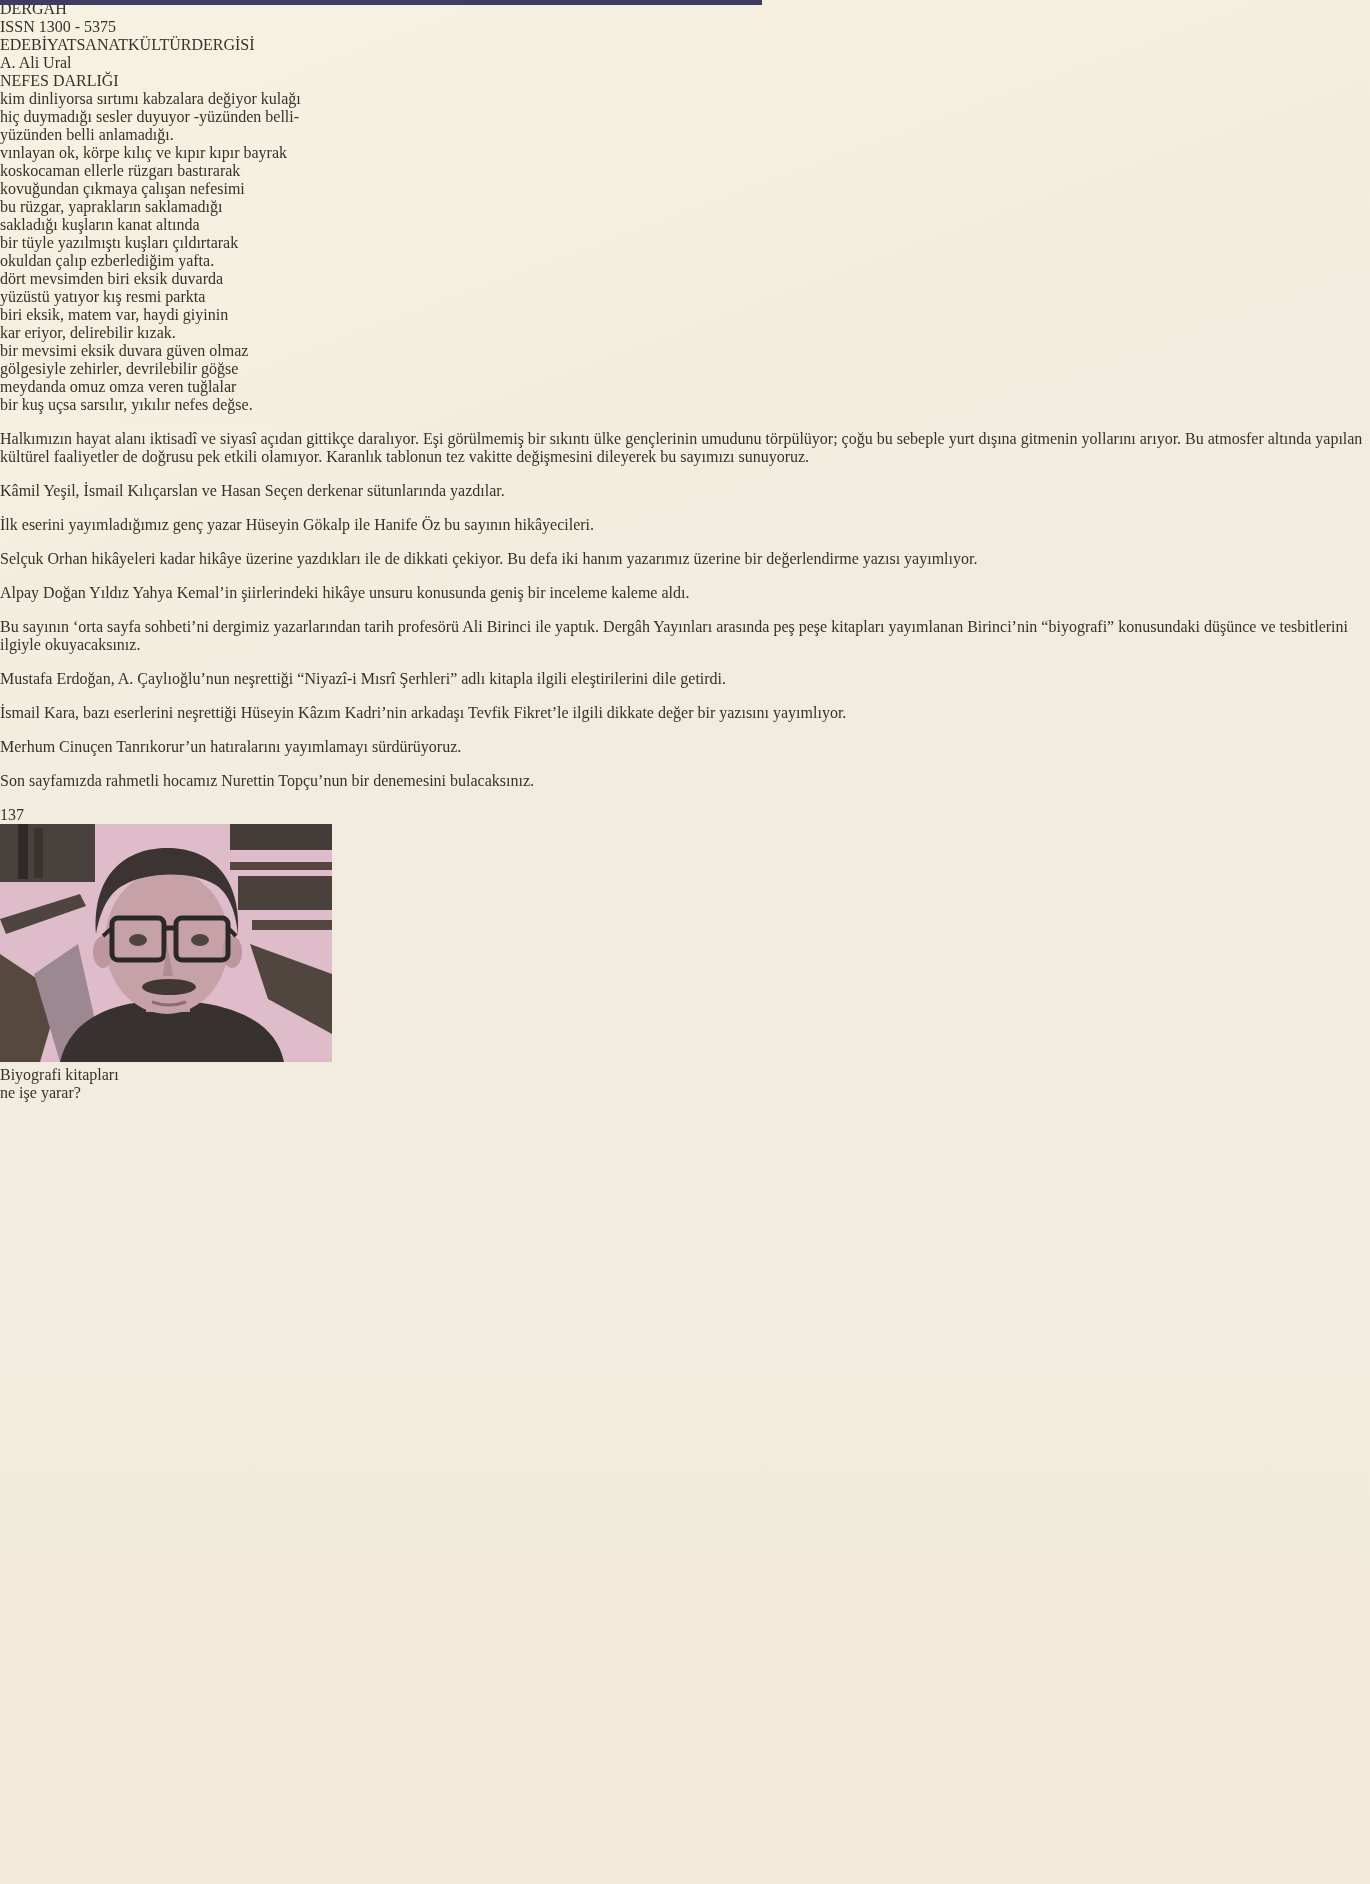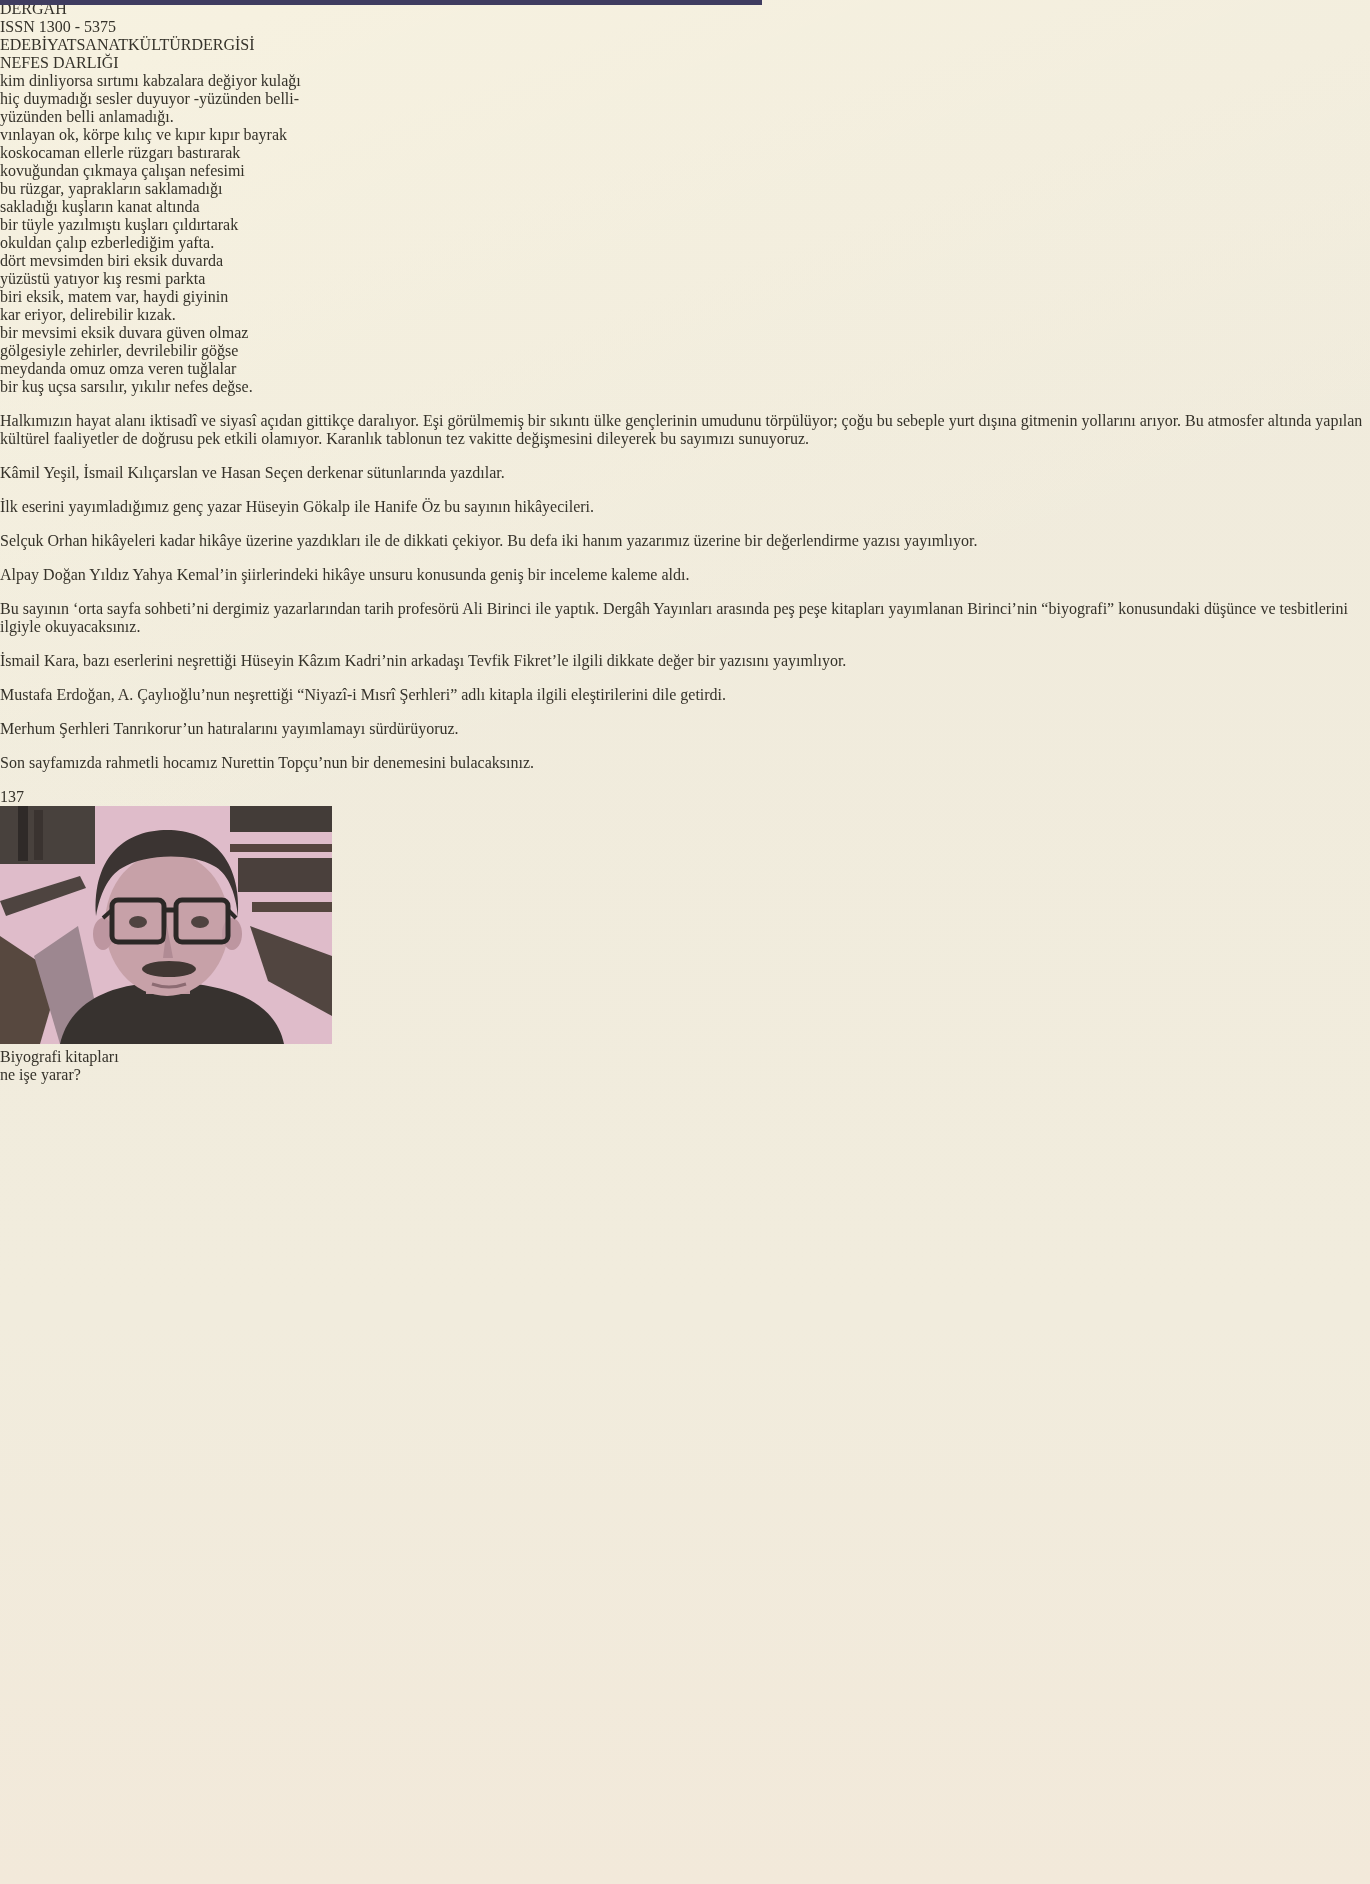--- a/index.html
+++ b/index.html
@@ -83,20 +83,21 @@
   <div class="edge-left"></div>
   <div class="edge-right"></div>
   <div class="edge-bottom"></div>
   <div class="edge-bottom-left"></div>
 
   <div class="masthead" id="masthead"><span>D</span><span>E</span><span>R</span><span>G</span><span>Â</span><span>H</span></div>
   <div class="issn">ISSN 1300 - 5375</div>
   <div class="subtitle" id="subtitle"><span class="word"><span class="initial">E</span><span class="rest">DEBİYAT</span></span><span class="word"><span class="initial">S</span><span class="rest">ANAT</span></span><span class="word"><span class="initial">K</span><span class="rest">ÜLTÜR</span></span><span class="word"><span class="initial">D</span><span class="rest">ERGİSİ</span></span></div>
 
   <div class="poem-box">
+    <div class="poem-author">A. Ali Ural</div>
     <div class="poem-title">NEFES DARLIĞI</div>
     <div class="poem-stanzas" id="stanzas">
         <div class="stanza">
           <div>kim dinliyorsa sırtımı kabzalara değiyor kulağı</div>
           <div>hiç duymadığı sesler duyuyor -yüzünden belli-</div>
           <div>yüzünden belli anlamadığı.</div>
         </div>
         <div class="stanza">
           <div>vınlayan ok, körpe kılıç ve kıpır kıpır bayrak</div>
           <div>koskocaman ellerle rüzgarı bastırarak</div>
@@ -124,23 +125,23 @@
   </div>
 
   <div class="bs-col">
     <div id="bs-paras">
         <p class="bs-para"><span>Halkımızın hayat alanı iktisadî ve siyasî açıdan gittikçe daralıyor. Eşi görülmemiş bir sıkıntı ülke gençlerinin umudunu törpülüyor; çoğu bu sebeple yurt dışına gitmenin yollarını arıyor. Bu atmosfer altında yapılan kültürel faaliyetler de doğrusu pek etkili olamıyor. Karanlık tablonun tez vakitte değişmesini dileyerek bu sayımızı sunuyoruz.</span></p>
         <p class="bs-para"><span class="b">Kâmil Yeşil, İsmail Kılıçarslan</span><span> ve </span><span class="b">Hasan Seçen</span><span> derkenar sütunlarında yazdılar.</span></p>
         <p class="bs-para"><span>İlk eserini yayımladığımız genç yazar </span><span class="b">Hüseyin Gökalp</span><span> ile </span><span class="b">Hanife Öz</span><span> bu sayının hikâyecileri.</span></p>
         <p class="bs-para"><span class="b">Selçuk Orhan</span><span> hikâyeleri kadar hikâye üzerine yazdıkları ile de dikkati çekiyor. Bu defa iki hanım yazarımız üzerine bir değerlendirme yazısı yayımlıyor.</span></p>
         <p class="bs-para"><span class="b">Alpay Doğan Yıldız</span><span> Yahya Kemal’in şiirlerindeki hikâye unsuru konusunda geniş bir inceleme kaleme aldı.</span></p>
         <p class="bs-para"><span>Bu sayının ‘orta sayfa sohbeti’ni dergimiz yazarlarından tarih profesörü </span><span class="b">Ali Birinci</span><span> ile yaptık. Dergâh Yayınları arasında peş peşe kitapları yayımlanan Birinci’nin “biyografi” konusundaki düşünce ve tesbitlerini ilgiyle okuyacaksınız.</span></p>
+        <p class="bs-para"><span class="b">Mustafa Erdoğan</span><span>, A. Çaylıoğlu’nun neşrettiği “Niyazî-i Mısrî Şerhleri” adlı kitapla ilgili eleştirilerini dile getirdi.</span></p>
         <p class="bs-para"><span class="b">İsmail Kara</span><span>, bazı eserlerini neşrettiği Hüseyin Kâzım Kadri’nin arkadaşı Tevfik Fikret’le ilgili dikkate değer bir yazısını yayımlıyor.</span></p>
-        <p class="bs-para"><span class="b">Mustafa Erdoğan</span><span>, A. Çaylıoğlu’nun neşrettiği “Niyazî-i Mısrî Şerhleri” adlı kitapla ilgili eleştirilerini dile getirdi.</span></p>
-        <p class="bs-para"><span>Merhum </span><span class="b">Şerhleri Tanrıkorur</span><span>’un hatıralarını yayımlamayı sürdürüyoruz.</span></p>
+        <p class="bs-para"><span>Merhum </span><span class="b">Cinuçen Tanrıkorur</span><span>’un hatıralarını yayımlamayı sürdürüyoruz.</span></p>
         <p class="bs-para"><span>Son sayfamızda rahmetli hocamız </span><span class="b">Nurettin Topçu</span><span>’nun bir denemesini bulacaksınız.</span></p>
       </div>
   </div>
 
   <div class="footer-rule"></div>
   <div class="issue-number">137</div>
 
   <div class="photo">
     <svg width="332" height="238" viewBox="0 0 332 238">
       <rect x="0" y="0" width="332" height="238" fill="#dfbcca"></rect>

